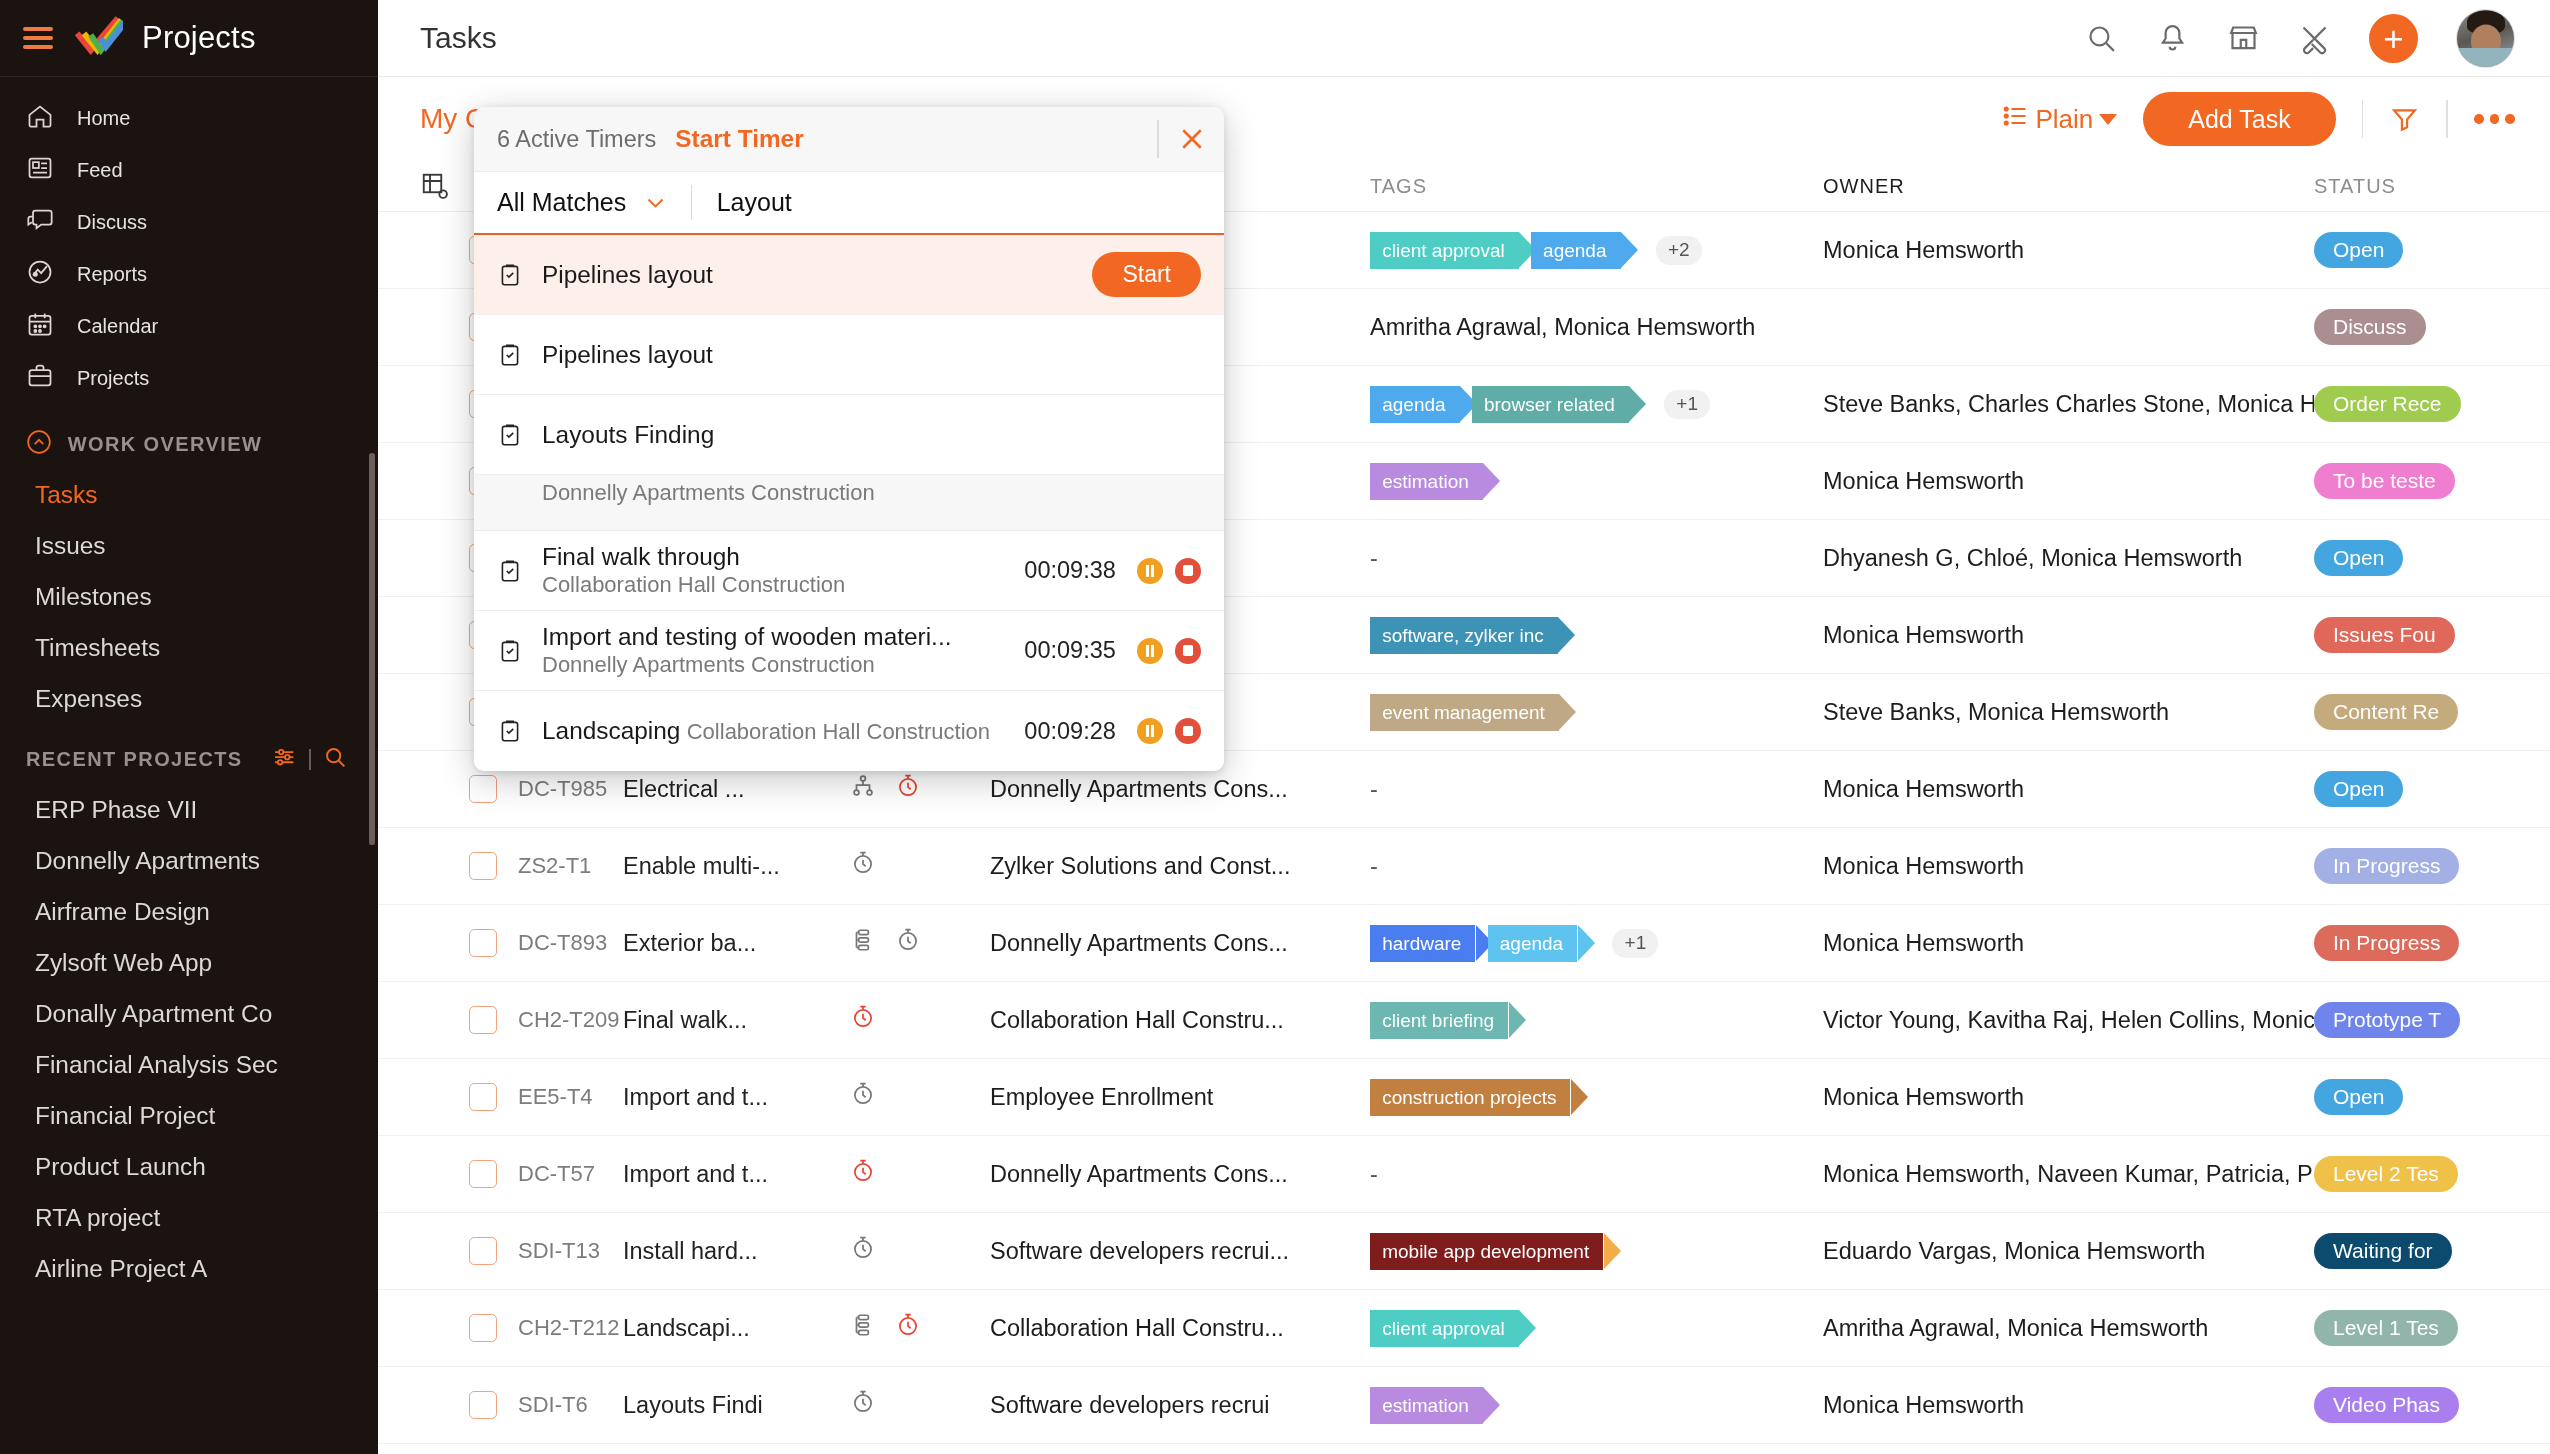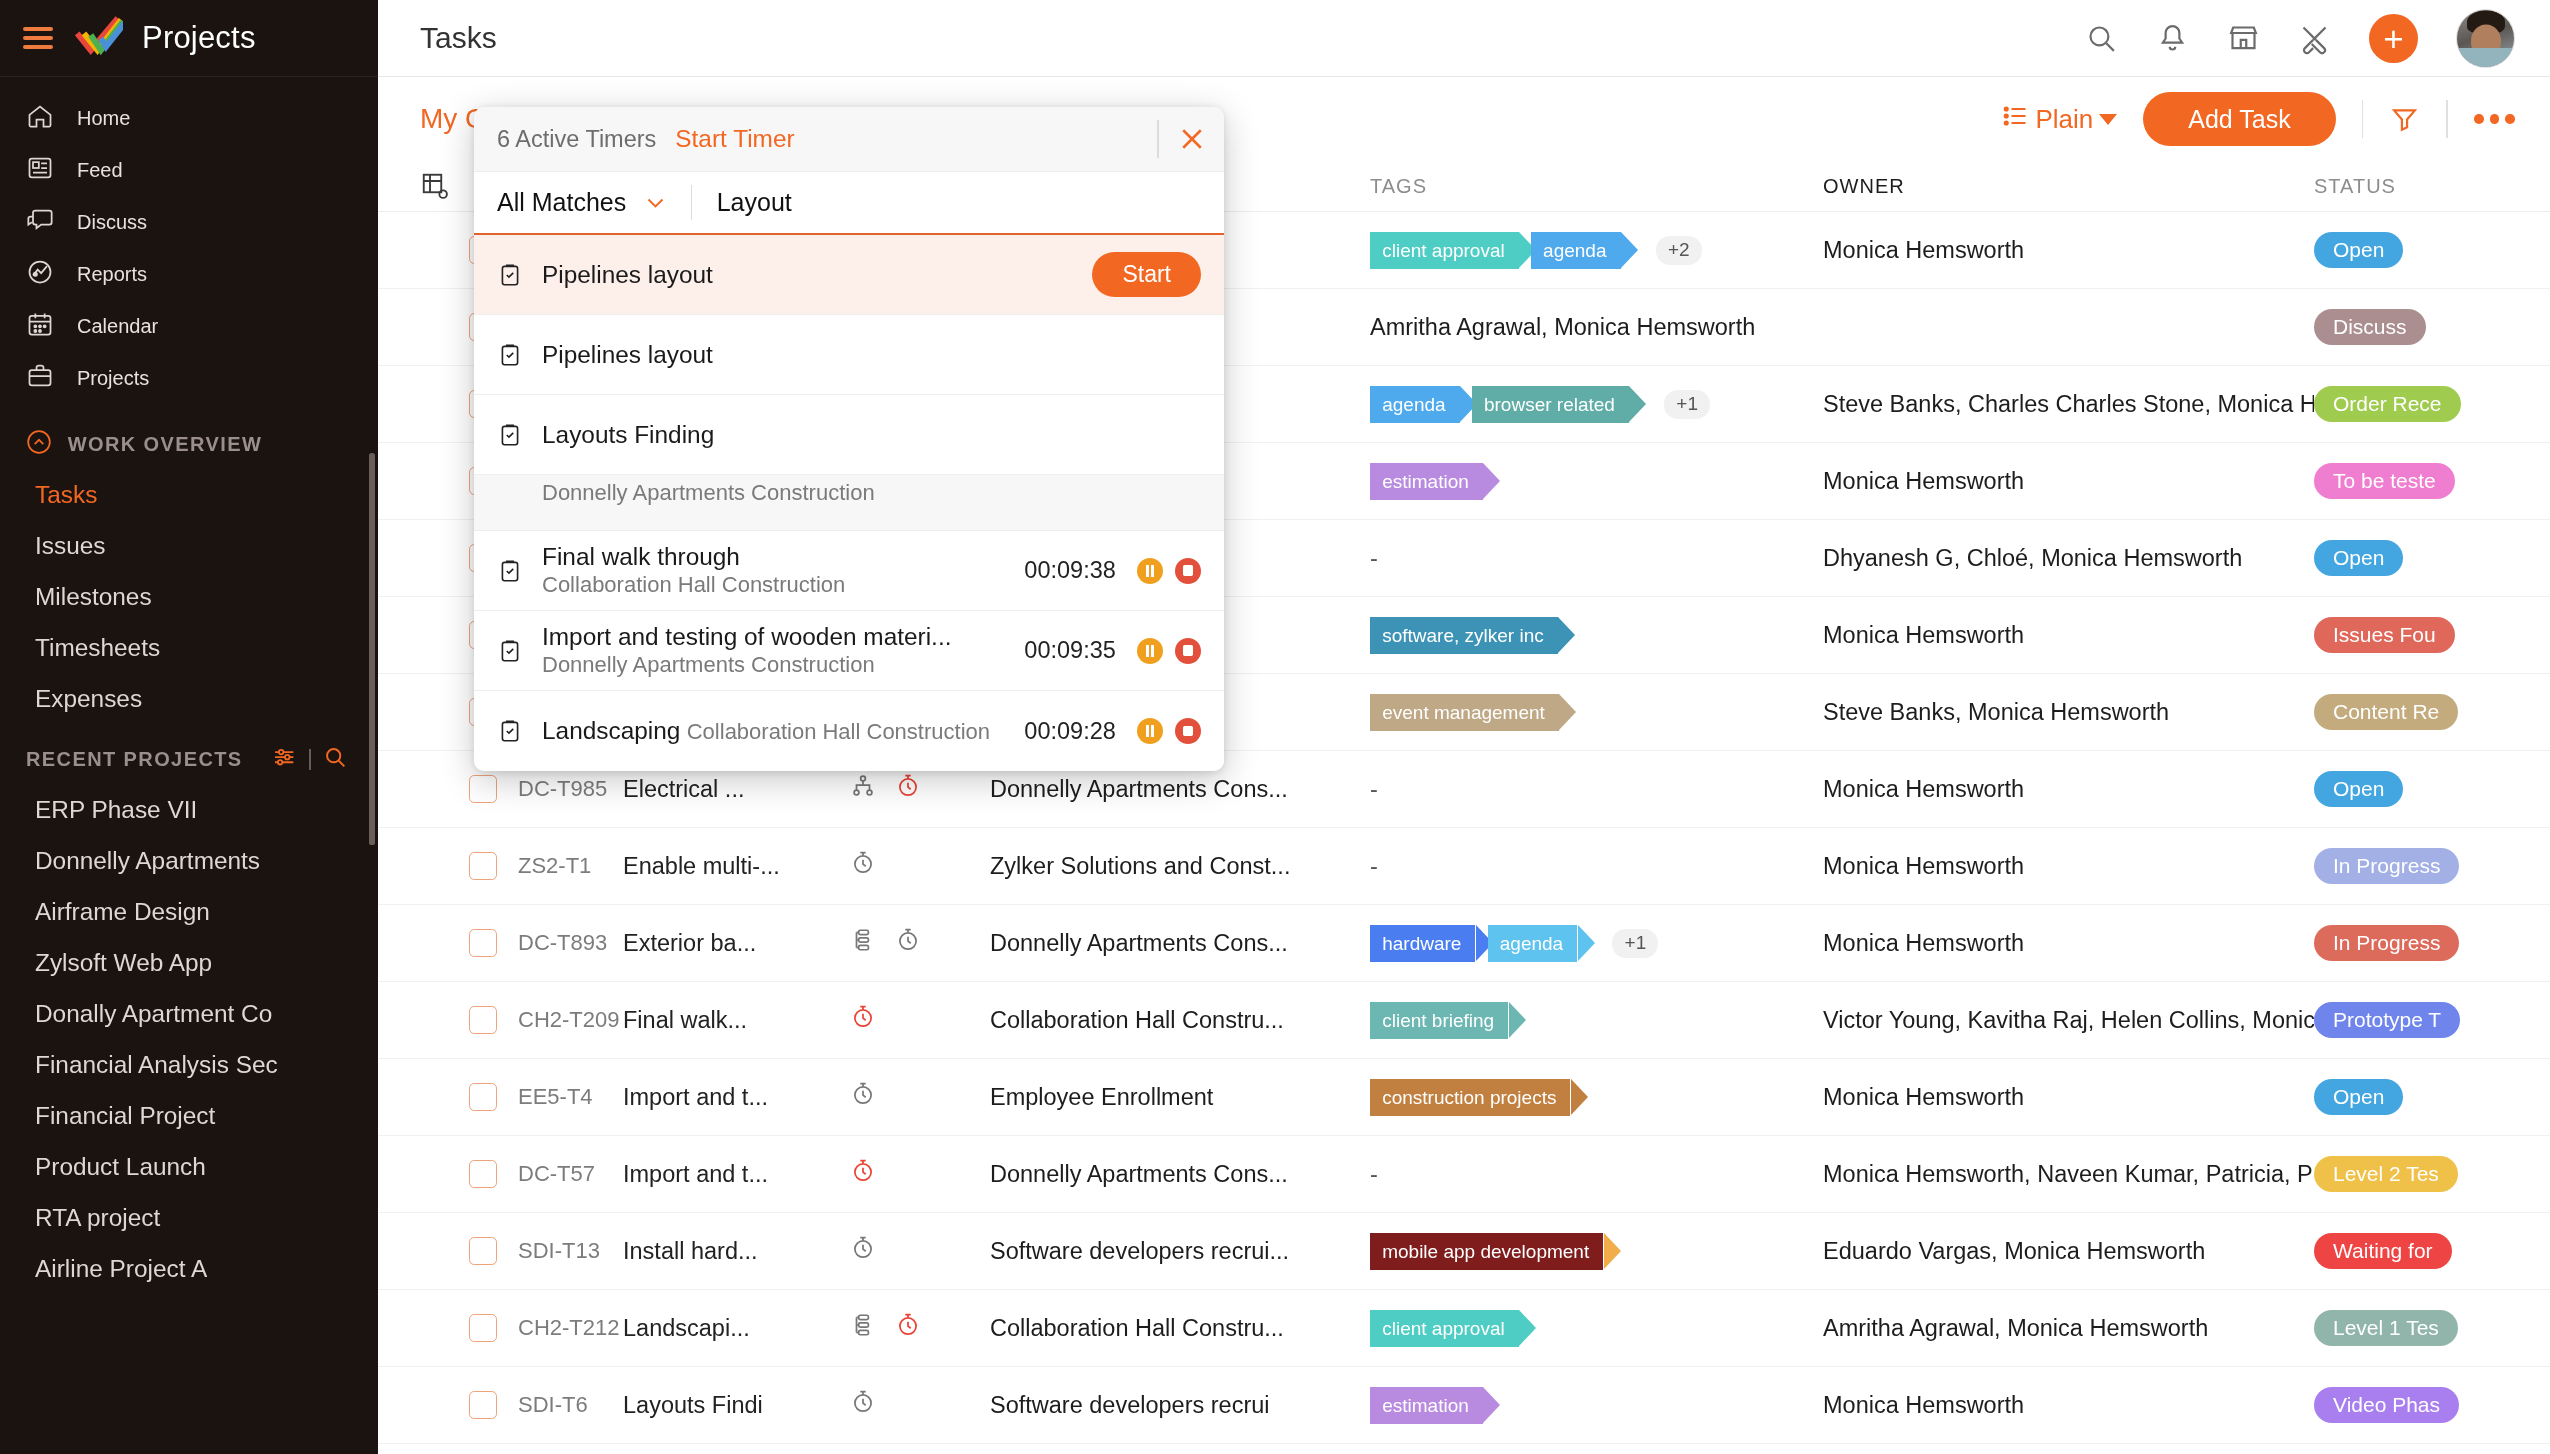--- a/index.html
+++ b/index.html
@@ -152,21 +152,21 @@
     position:absolute; left:96px; top:107px; width:750px;
     background:#fff; border-radius:10.5px;
     box-shadow:0 8.7px 35px rgba(0,0,0,.22), 0 1.7px 7px rgba(0,0,0,.10);
     overflow:hidden; z-index:50;
   }
   .pp-head {
     height:65px; background:#f7f7f7; display:flex; align-items:center;
     padding:0 0 0 23px; border-bottom:0.9px solid #ececec;
   }
   .pp-count { color:#6d6d6d; font-size:23.5px; }
-  .pp-start { color:#f26722; font-size:24.4px; margin-left:19px; cursor:pointer;}
+  .pp-start { color:#f26722; font-size:24.4px; margin-left:19px; cursor:pointer;font-weight:bold;}
   .pp-close-wrap { margin-left:auto; display:flex; align-items:center; gap:0; height:100%; }
   .pp-vline { width:1.7px; height:38px; background:#dcdcdc; }
   .pp-close { width:65px; height:100%; display:flex;align-items:center;justify-content:center;
                color:#f26722; font-size:30px; cursor:pointer;}
   .pp-filter {
     height:63px; display:flex; align-items:center; padding:0 23px;
     border-bottom:2.6px solid #e2642a; background:#fff;
   }
   .pp-sel { display:flex; align-items:center; gap:19px; font-size:25px; color:#111; cursor:pointer;}
   .pp-chev { color:#f26722; font-size:21px; }
@@ -665,21 +665,21 @@
                 <circle cx="12" cy="13" r="7.5"></circle>
                 <path d="M12 9v4l2.5 2"></path>
                 <path d="M9.5 2.5h5M12 2.5V5"></path>
               </svg></span>
           </span>
           <span class="c-proj">Software developers recrui...</span>
           <span class="c-tags">
             <span class="tag" style="background: #7f1d1d; --tc: #f0ad4a;">mobile app development</span>
           </span>
           <span class="c-owner">Eduardo Vargas, Monica Hemsworth</span>
-          <span class="c-status"><span class="badge" style="background: #ef4444;">Waiting for</span></span>
+          <span class="c-status"><span class="badge" style="background: #0c4a6e;">Waiting for</span></span>
         </div>
         <div class="tr">
           <span class="c-grip"></span>
           <span class="c-check">
             <span class="chk"></span>
           </span>
           <span class="c-id">CH2-T212</span>
           <span class="c-name">Landscapi...</span>
           <span class="c-ic">
             <span><svg width="26" height="26" viewBox="0 0 24 24" fill="none" stroke="#777" stroke-width="1.6">

